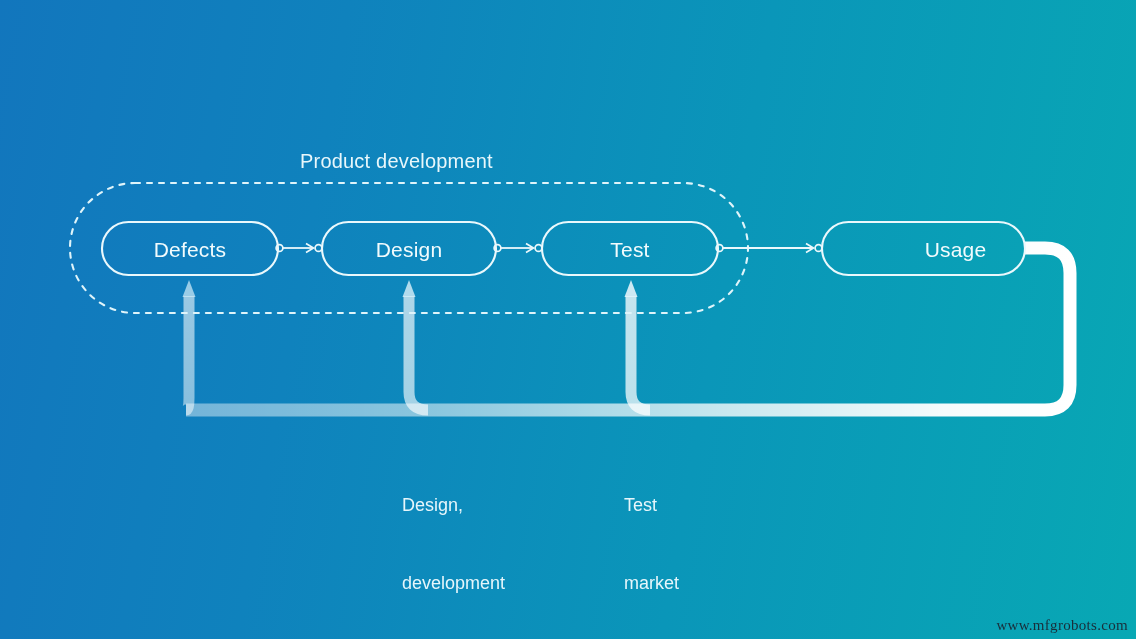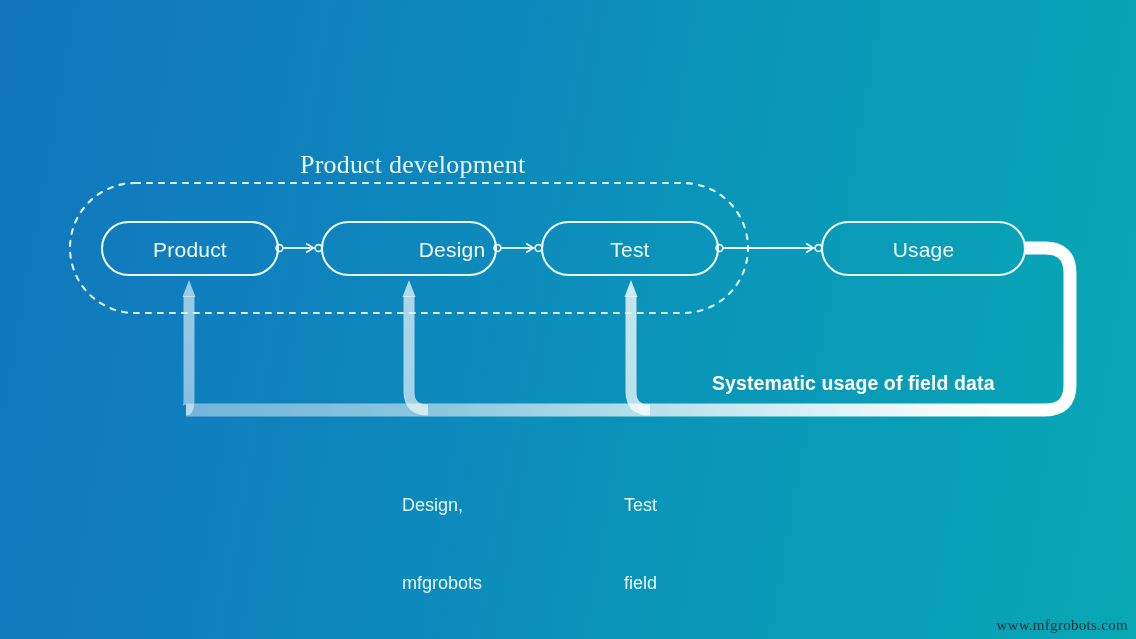--- a/index.html
+++ b/index.html
@@ -28,24 +28,23 @@
     color: #ffffff;
     white-space: pre;
     line-height: 1.25;
   }
   .node-label {
     font-size: 21px;
     color: #f2fbfd;
     letter-spacing: 0.2px;
   }
   .group-title {
-    font-size: 26px;
+    font-size: 20px;
     color: #e8f7fb;
     letter-spacing: 0.2px;
-    font-family: Liberation Serif, serif;
   }
   .band-title {
     font-size: 19.5px;
     font-weight: bold;
     color: #ffffff;
     letter-spacing: 0.1px;
   }
   .feed-label {
     font-size: 18px;
     color: #e6f6fb;
@@ -134,35 +133,34 @@
     </g>
 
     <rect x="102" y="222" width="176" height="53" rx="26.5" ry="26.5" fill="none" stroke="#eaf8fc" stroke-width="2.1"></rect>
     <rect x="322" y="222" width="174" height="53" rx="26.5" ry="26.5" fill="none" stroke="#eaf8fc" stroke-width="2.1"></rect>
     <rect x="542" y="222" width="176" height="53" rx="26.5" ry="26.5" fill="none" stroke="#eaf8fc" stroke-width="2.1"></rect>
     <rect x="822" y="222" width="203" height="53" rx="26.5" ry="26.5" fill="none" stroke="#eaf8fc" stroke-width="2.1"></rect>
   </svg>
 
   <div class="txt group-title" style="left:300px; top:149px;">Product development</div>
 
-  <div class="txt node-label" style="left:102px; top:237px; width:176px; text-align:center;">Product</div>
-  <div class="txt node-label" style="left:322px; top:237px; width:174px; text-align:center;margin-left:43px;">Design</div>
+  <div class="txt node-label" style="left:102px; top:237px; width:176px; text-align:center;">Defects</div>
+  <div class="txt node-label" style="left:322px; top:237px; width:174px; text-align:center;">Design</div>
   <div class="txt node-label" style="left:542px; top:237px; width:176px; text-align:center;">Test</div>
-  <div class="txt node-label" style="left:822px; top:237px; width:203px; text-align:center;">Usage</div>
+  <div class="txt node-label" style="left:822px; top:237px; width:203px; text-align:center;padding-left:32px;">Usage</div>
 
-  <div class="txt band-title" style="left:712px; top:371px;">Systematic usage of field data</div>
 
   <div class="txt feed-label" style="left:181px; top:440px;">
   </div>
 
   <div class="txt feed-label" style="left:402px; top:440px;">
     <div>Design,</div>
-    <div>mfgrobots</div>
+    <div>development</div>
   </div>
 
   <div class="txt feed-label" style="left:624px; top:440px;">
     <div>Test</div>
-    <div>field</div>
+    <div>market</div>
   </div>
 
   <div class="watermark">www.mfgrobots.com</div>
 
 </div>
 
 </body></html>

